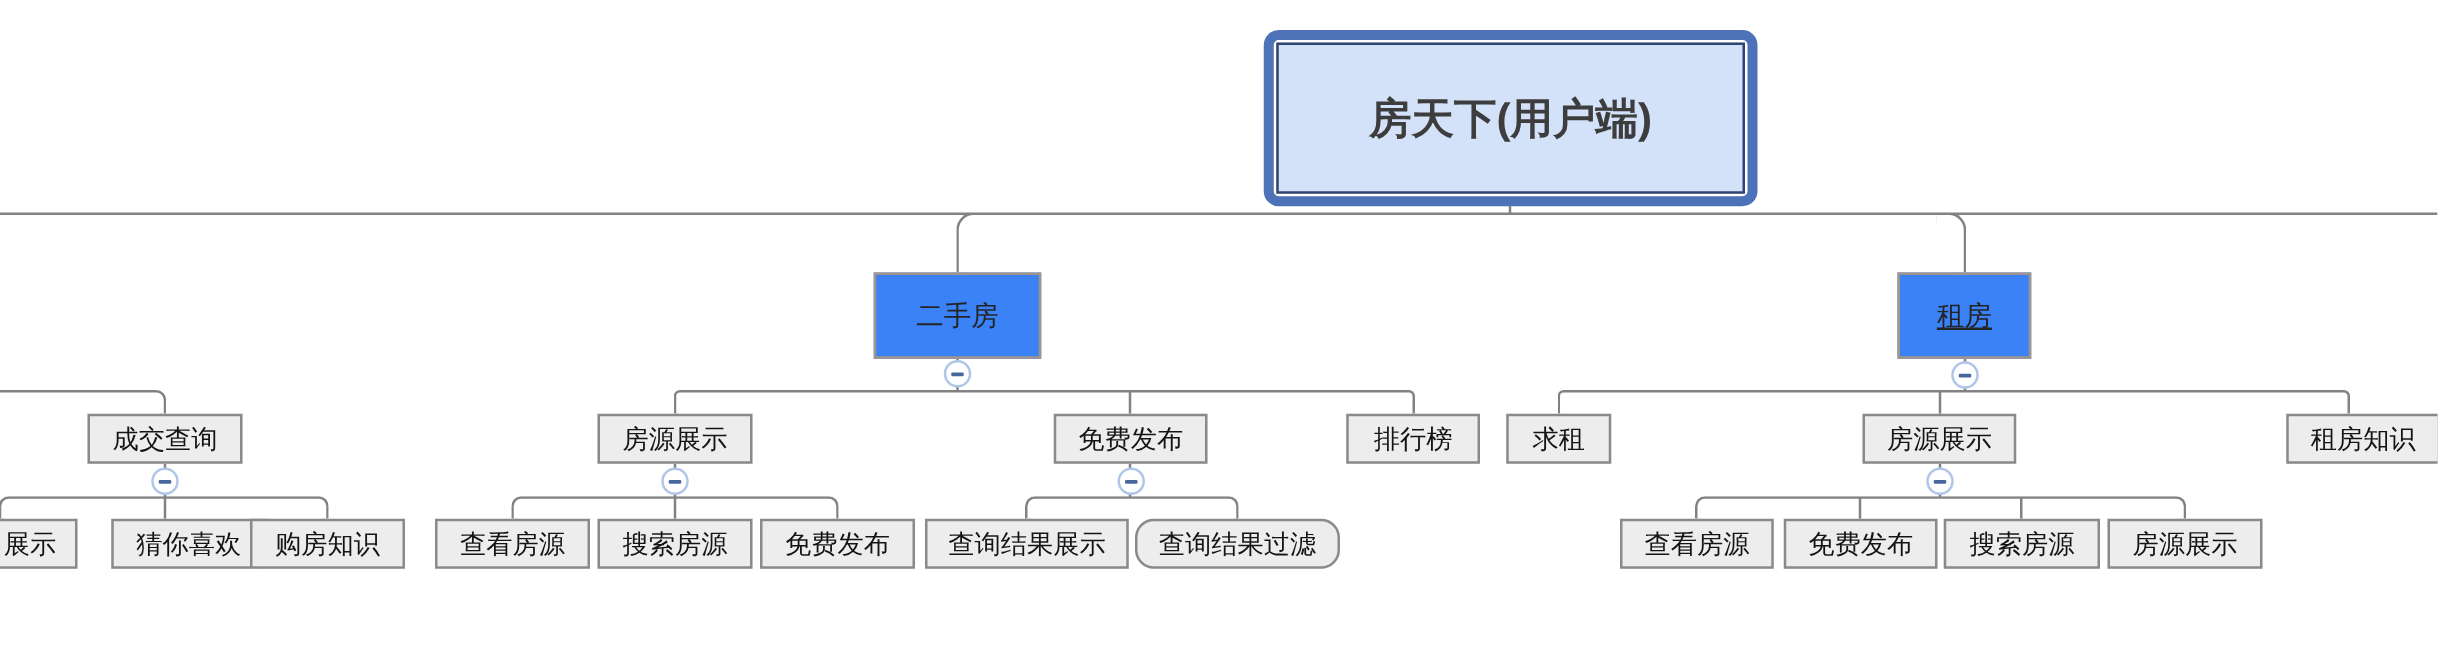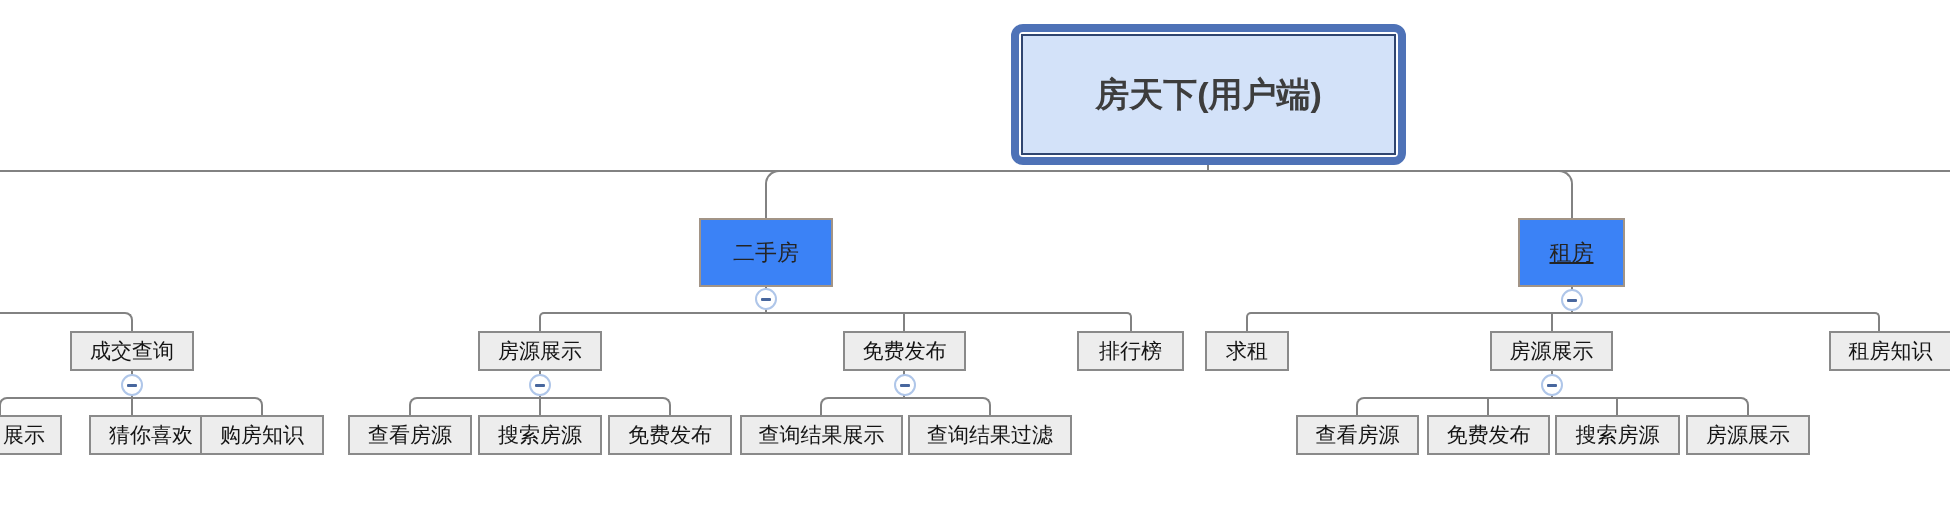--- a/index.html
+++ b/index.html
@@ -96,21 +96,21 @@
 
 <div class="node clipped" style="left:-62px;top:415px;width:124px;height:40px;">展示</div>
 <div class="node" style="left:70px;top:415px;width:124px;height:40px;margin-left:19px;">猜你喜欢</div>
 <div class="node" style="left:200px;top:415px;width:124px;height:40px;">购房知识</div>
 
 <div class="node" style="left:348px;top:415px;width:124px;height:40px;">查看房源</div>
 <div class="node" style="left:478px;top:415px;width:124px;height:40px;">搜索房源</div>
 <div class="node" style="left:608px;top:415px;width:124px;height:40px;">免费发布</div>
 
 <div class="node" style="left:740px;top:415px;width:163px;height:40px;">查询结果展示</div>
-<div class="node" style="left:908px;top:415px;width:164px;height:40px;">查询结果过滤</div>
+<div class="node" style="left:908px;top:415px;width:164px;height:40px;border-radius:15px;">查询结果过滤</div>
 
 <div class="node" style="left:1296px;top:415px;width:123px;height:40px;">查看房源</div>
 <div class="node" style="left:1427px;top:415px;width:123px;height:40px;">免费发布</div>
 <div class="node" style="left:1555px;top:415px;width:125px;height:40px;">搜索房源</div>
 <div class="node" style="left:1686px;top:415px;width:124px;height:40px;">房源展示</div>
 
 <div class="collapse" style="left:755px;top:288px;">
     <span class="dash"></span>
   </div>
 <div class="collapse" style="left:1561px;top:289px;">

